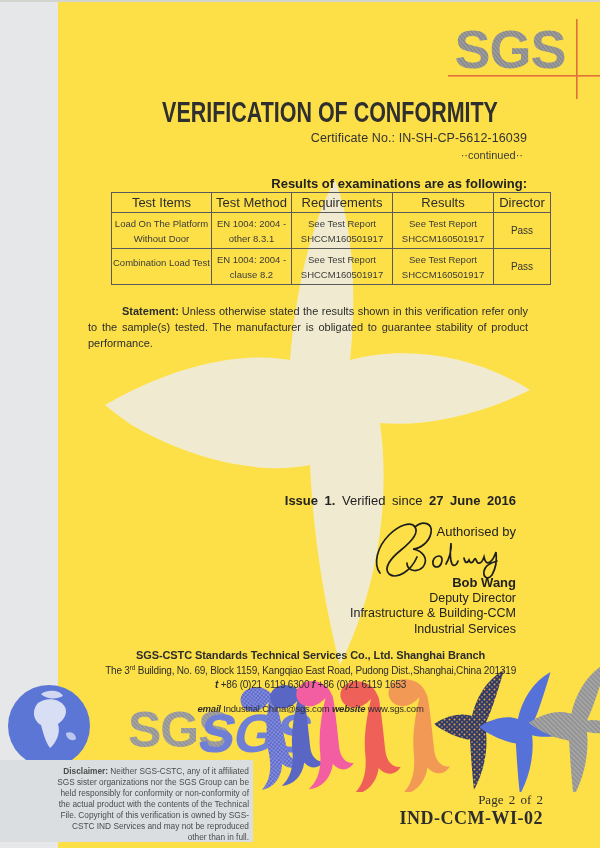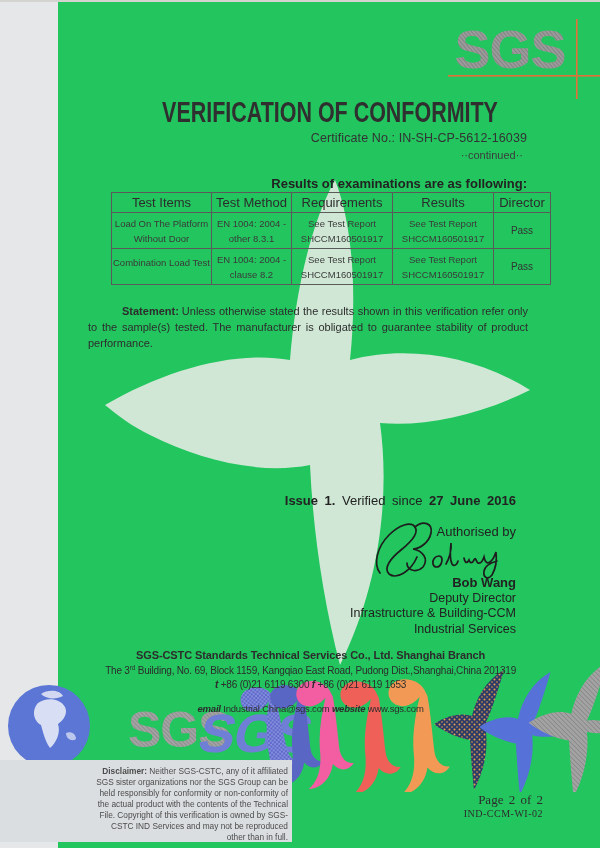--- a/index.html
+++ b/index.html
@@ -1,20 +1,20 @@
 <!DOCTYPE html>
 <html><head>
 <meta charset="utf-8">
 <style>
   * { margin:0; padding:0; box-sizing:border-box; }
   html,body { background:#ffffff; }
   body { font-family:"Liberation Sans", sans-serif; color:#2e2e2e; }
   .page {
     position:relative; width:600px; height:848px; margin:0 auto;
-    background:#22c55e; overflow:hidden;
+    background:#fde047; overflow:hidden;
   }
   .left-band { position:absolute; left:0; top:0; width:58px; height:848px; background:#e5e7e8; }
   .top-edge  { position:absolute; left:0; top:0; width:600px; height:2px; background:#d3d3cf; }
 
   .watermark { position:absolute; left:85px; top:155px; width:460px; height:540px; opacity:.85; }
 
   
   .sgs-logo { position:absolute; left:440px; top:12px; width:160px; height:90px; }
 
   
@@ -58,33 +58,33 @@
   .company .c-line { font-size:10px; margin-top:3px; letter-spacing:-.2px; }
   .company .c-line.small { font-size:9.5px;margin-top:13px; }
   .company sup { font-size:6.5px; }
   .bi { font-weight:bold; font-style:italic; }
 
   
   .logo-strip { position:absolute; left:0; top:660px; width:600px; height:132px; z-index:2; }
 
   
   .disclaimer-box {
-    position:absolute; left:0; top:760px; width:292px; height:82px; background:#dbdee0; z-index:3;
+    position:absolute; left:0; top:760px; width:253px; height:82px; background:#dbdee0; z-index:3;
     display:flex; justify-content:flex-end;
   }
   .disclaimer-text {
     width:196px; margin:6px 4px 0 0; font-size:8.3px; line-height:11px;
     text-align:right; color:#4b4b4b;
   }
   .page-refs {
     position:absolute; right:57px; top:792px; text-align:right; z-index:4;
     font-family:"Liberation Serif", serif; color:#2d2d2d;
   }
   .page-refs .pref { font-size:13px; word-spacing:2px; }
-  .page-refs .dref { font-size:10px; letter-spacing:.5px; }
+  .page-refs .dref { font-size:18px; letter-spacing:.5px;font-weight:bold; }
 </style>
 </head>
 <body>
 
 <div class="page">
 
   <div class="left-band"></div>
   <div class="top-edge"></div>
 
   <svg class="watermark" viewBox="0 0 460 540">

